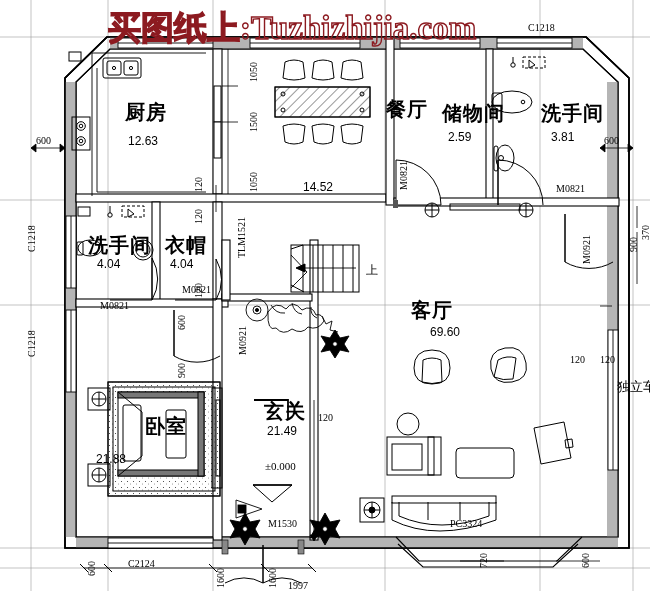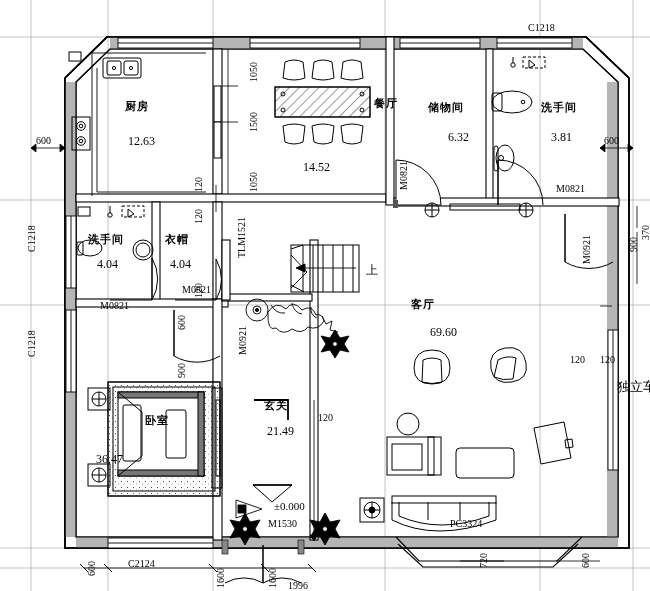--- a/index.html
+++ b/index.html
@@ -1,22 +1,22 @@
 <!DOCTYPE html>
 <html><head>
 <meta charset="utf-8">
 <title>Floor Plan</title>
 <style>
   html,body{margin:0;padding:0;background:#ffffff;}
   body{font-family:"Liberation Serif",serif;}
   #plan{position:relative;width:650px;height:591px;background:#ffffff;overflow:hidden;}
   #svgroot{position:absolute;left:0;top:0;width:650px;height:591px;}
   .lbl{position:absolute;white-space:nowrap;color:#000;font-family:"Liberation Serif",serif;}
-  .room-name{font-size:11px;font-weight:bold;letter-spacing:1px;}
-  .room-area{font-size:12px;font-family:Liberation Serif, serif;}
+  .room-name{font-size:20px;font-weight:bold;letter-spacing:1px;}
+  .room-area{font-size:12px;font-family:Liberation Sans, sans-serif;}
   .dim{font-size:10px;font-family:"Liberation Serif",serif;}
   .dim.vert{transform-origin:left top;transform:rotate(-90deg);}
   .tag{font-size:10px;font-family:"Liberation Serif",serif;}
   .tag.vert{transform-origin:left top;transform:rotate(-90deg);}
   .elev{font-size:11px;}
   .garage-label{font-size:13px;width:14px;line-height:17px;text-align:center;}
   .up-mark{font-size:12px;}
   #watermark{position:absolute;left:108px;top:8px;width:450px;height:40px;
      font-family:"Liberation Serif",serif;font-size:33px;font-weight:bold;
      color:rgba(255,255,255,0);
@@ -384,45 +384,45 @@
     <g stroke-width="1">
       <path d="M80,564 l8,8 M104,564 l8,8 M209,564 l8,8 M261,564 l8,8 M308,564 l8,8"></path>
     </g>
   </g>
 
 </svg>
 
 <div class="lbl room-name" style="left:125px;top:99px;">厨房</div>
 <div class="lbl room-area" style="left:128px;top:134px;">12.63</div>
 
-<div class="lbl room-name" style="left:374px;top:96px;">餐厅</div>
-<div class="lbl room-area" style="left:303px;top:160px;">14.52</div>
-
-<div class="lbl room-name" style="left:428px;top:100px;">储物间</div>
-<div class="lbl room-area" style="left:448px;top:130px;">6.32</div>
+<div class="lbl room-name" style="left:386px;top:96px;">餐厅</div>
+<div class="lbl room-area" style="left:303px;top:180px;">14.52</div>
+
+<div class="lbl room-name" style="left:442px;top:100px;">储物间</div>
+<div class="lbl room-area" style="left:448px;top:130px;">2.59</div>
 
 <div class="lbl room-name" style="left:541px;top:100px;">洗手间</div>
 <div class="lbl room-area" style="left:551px;top:130px;">3.81</div>
 
 <div class="lbl room-name" style="left:88px;top:232px;">洗手间</div>
 <div class="lbl room-area" style="left:97px;top:257px;">4.04</div>
 
 <div class="lbl room-name" style="left:165px;top:232px;">衣帽</div>
 <div class="lbl room-area" style="left:170px;top:257px;">4.04</div>
 
 <div class="lbl room-name" style="left:411px;top:297px;">客厅</div>
 <div class="lbl room-area" style="left:430px;top:325px;">69.60</div>
 
 <div class="lbl room-name" style="left:264px;top:398px;">玄关</div>
 <div class="lbl room-area" style="left:267px;top:424px;">21.49</div>
 
 <div class="lbl room-name" style="left:97px;top:413px;margin-left:48px;">卧室</div>
-<div class="lbl room-area" style="left:96px;top:452px;">36.47</div>
-
-<div class="lbl elev" style="left:274px;top:460px;margin-top:40px;">±0.000</div>
+<div class="lbl room-area" style="left:96px;top:452px;">21.88</div>
+
+<div class="lbl elev" style="left:265px;top:460px;">±0.000</div>
 
 <div class="lbl up-mark" style="left:366px;top:262px;">上</div>
 
 <div class="lbl garage-label" style="left:617px;top:378px;">独立车库</div>
 
 <div class="lbl tag vert" style="left:236px;top:258px;">TLM1521</div>
 <div class="lbl tag vert" style="left:398px;top:190px;">M0821</div>
 <div class="lbl tag" style="left:556px;top:183px;">M0821</div>
 <div class="lbl tag" style="left:100px;top:300px;">M0821</div>
 <div class="lbl tag" style="left:182px;top:284px;">M0821</div>
@@ -446,18 +446,19 @@
 <div class="lbl dim vert" style="left:193px;top:224px;">120</div>
 <div class="lbl dim vert" style="left:193px;top:298px;">120</div>
 <div class="lbl dim vert" style="left:176px;top:330px;">600</div>
 <div class="lbl dim vert" style="left:176px;top:378px;">900</div>
 <div class="lbl dim" style="left:318px;top:412px;">120</div>
 <div class="lbl dim" style="left:570px;top:354px;">120</div>
 <div class="lbl dim" style="left:600px;top:354px;">120</div>
 <div class="lbl dim vert" style="left:86px;top:576px;">600</div>
 <div class="lbl dim vert" style="left:215px;top:588px;">1600</div>
 <div class="lbl dim vert" style="left:267px;top:588px;">1600</div>
-<div class="lbl dim" style="left:288px;top:580px;">1996</div>
+<div class="lbl dim" style="left:288px;top:580px;">1997</div>
 <div class="lbl dim vert" style="left:478px;top:568px;">720</div>
 <div class="lbl dim vert" style="left:580px;top:568px;">600</div>
 
+<div id="watermark">买图纸上:Tuzhizhijia.com</div>
 
 </div>
 
 </body></html>

